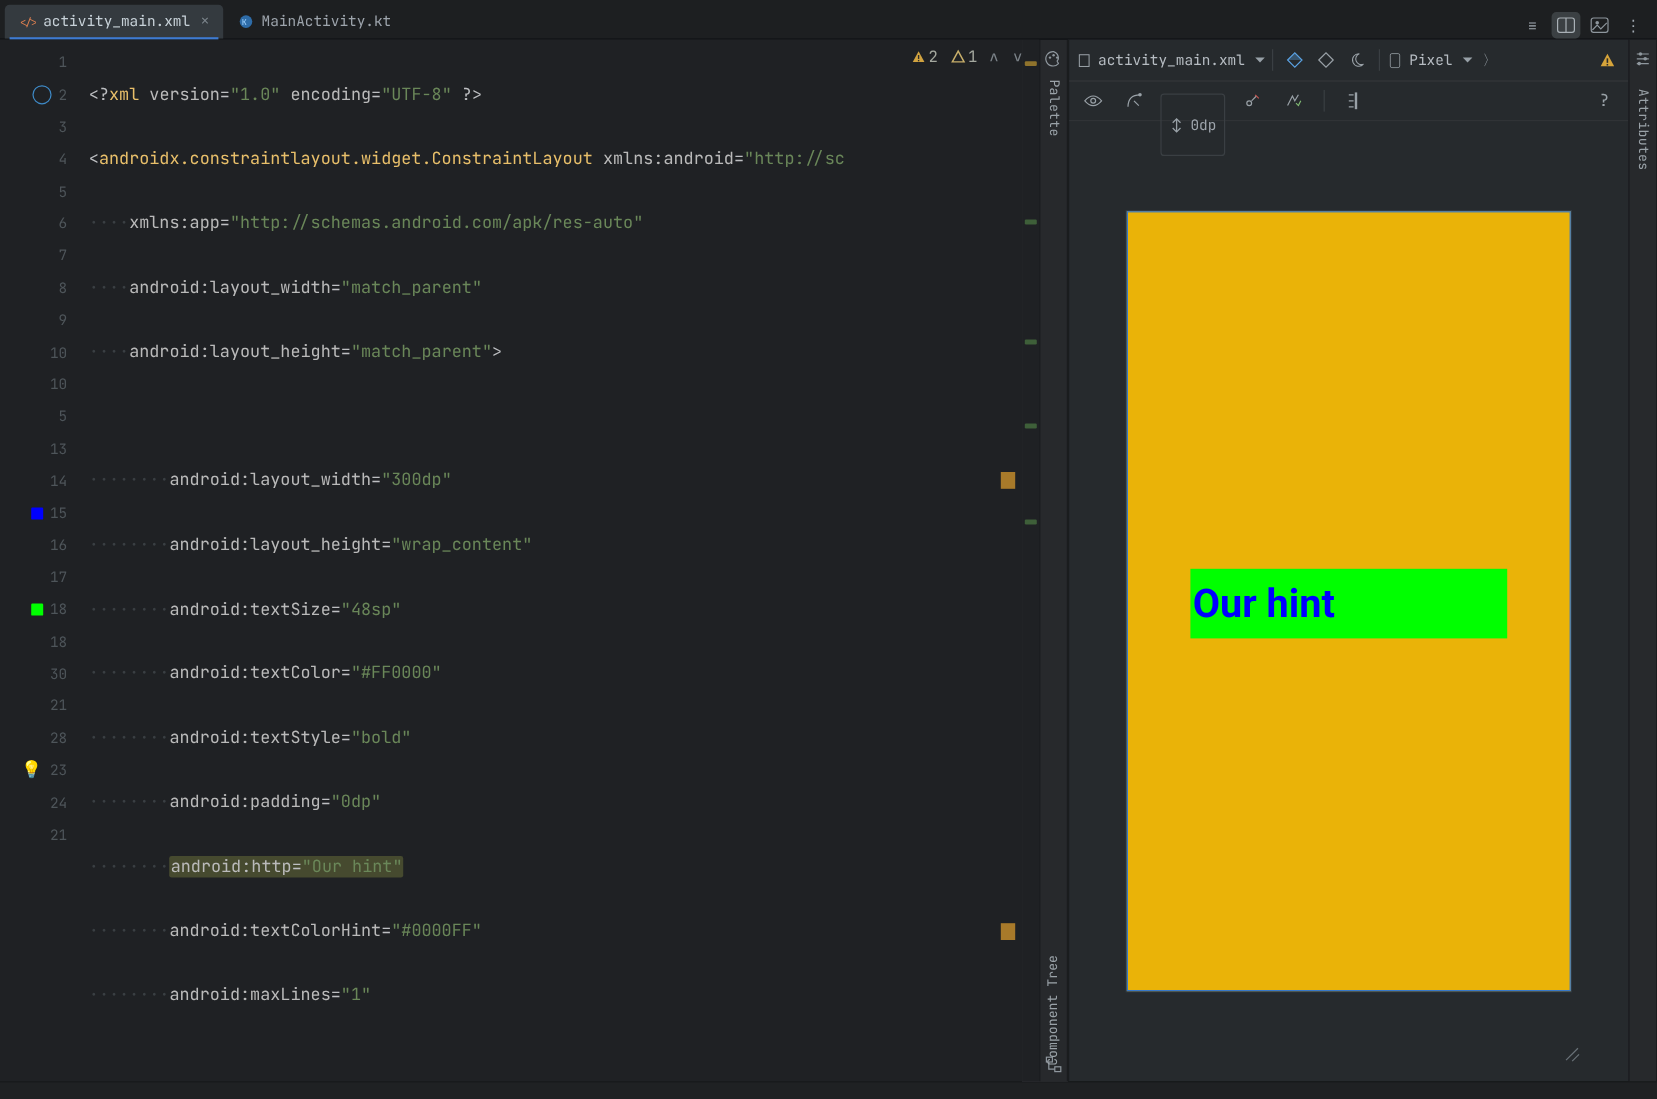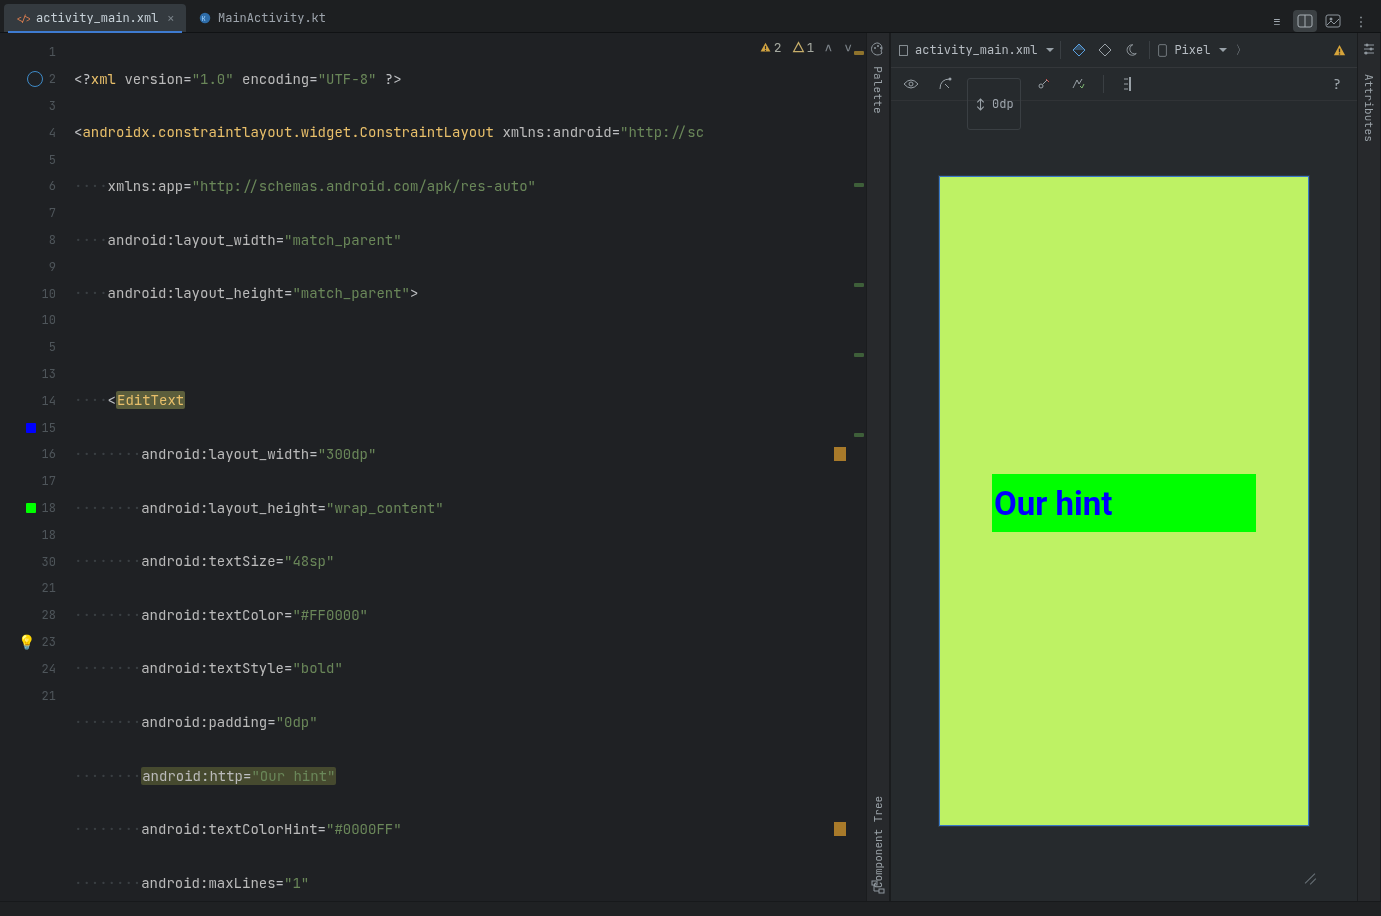--- a/index.html
+++ b/index.html
@@ -80,21 +80,21 @@
   .preview-pane{flex:none;width:466px;display:flex;flex-direction:column;background:#262a2d;border-left:1px solid #1a1c1e;min-width:0;}
   .preview-toolbar{display:flex;align-items:center;height:34px;padding:0 6px;border-bottom:1px solid #34373a;color:#b6bcc2;gap:2px;}
   .preview-toolbar2{display:flex;align-items:center;height:32px;padding:0 8px;border-bottom:1px solid #303336;color:#9fa6ad;gap:10px;font-size:12px;}
   .sep{width:1px;height:18px;background:#3a3f43;margin:0 4px;}
   .pill{display:flex;align-items:center;gap:5px;}
   .pill svg{width:13px;height:13px;}
   .chev::after{content:"";display:inline-block;border:4px solid transparent;border-top-color:#98a1a8;margin-left:4px;transform:translateY(2px);}
   .warn-icon{margin-left:auto;color:var(--warn2);}
 
   .canvas{flex:1;overflow:hidden;display:flex;align-items:center;justify-content:center;position:relative;}
-  .device{width:368px;height:648px;background:#bef264;border:1px solid #3979c8;position:relative;box-shadow:0 0 0 1px #2f3942;}
+  .device{width:368px;height:648px;background:#eab308;border:1px solid #3979c8;position:relative;box-shadow:0 0 0 1px #2f3942;}
   .hint-box{position:absolute;background:#00FF00;color:#0000FF;font-weight:700;font-family:Roboto,Arial,sans-serif;display:flex;align-items:center;}
   .resize-handle{position:absolute;right:-6px;bottom:-6px;width:20px;height:20px;}
   .resize-handle::before,.resize-handle::after{content:"";position:absolute;background:#6a7379;height:1px;}
   .resize-handle::before{width:14px;right:0;bottom:4px;transform:rotate(-45deg);}
   .resize-handle::after{width:8px;right:0;bottom:1px;transform:rotate(-45deg);}
 
   .scroll-h{height:14px;background:#1f2123;border-top:1px solid #17191b;}
 
   
   svg{display:block;}
@@ -231,21 +231,20 @@
         </div>
     </div>
 
     <div class="code">
 <span class="code-row"><span class="punct">&lt;?</span><span class="tagc">xml</span><span class="attr"> version</span><span class="punct">=</span><span class="str">"1.0"</span><span class="attr"> encoding</span><span class="punct">=</span><span class="str">"UTF-8"</span><span class="punct"> ?&gt;</span></span>
 <span class="code-row"><span class="punct">&lt;</span><span class="tagc">androidx.constraintlayout.widget.ConstraintLayout</span><span class="attr"> xmlns:</span><span class="ns">android</span><span class="punct">=</span><span class="str">"http://sc</span></span>
 <span class="code-row"><span class="indent">····</span><span class="attr">xmlns:</span><span class="ns">app</span><span class="punct">=</span><span class="str">"http://schemas.android.com/apk/res-auto"</span></span>
 <span class="code-row"><span class="indent">····</span><span class="ns">android:</span><span class="attr">layout_width</span><span class="punct">=</span><span class="str">"match_parent"</span></span>
 <span class="code-row"><span class="indent">····</span><span class="ns">android:</span><span class="attr">layout_height</span><span class="punct">=</span><span class="str">"match_parent"</span><span class="punct">&gt;</span></span>
 <span class="code-row"><span></span> </span>
-<span class="code-row"><span class="indent">····</span><span class="punct">&lt;</span><span class="tagc sel">EditText</span></span>
 <span class="code-row"><span class="indent">········</span><span class="ns">android:</span><span class="attr">layout_width</span><span class="punct">=</span><span class="str">"300dp"</span><span class="bar-right" style="background:#a87a2a"></span></span>
 <span class="code-row"><span class="indent">········</span><span class="ns">android:</span><span class="attr">layout_height</span><span class="punct">=</span><span class="str">"wrap_content"</span></span>
 <span class="code-row"><span class="indent">········</span><span class="ns">android:</span><span class="attr">textSize</span><span class="punct">=</span><span class="str">"48sp"</span></span>
 <span class="code-row"><span class="indent">········</span><span class="ns">android:</span><span class="attr">textColor</span><span class="punct">=</span><span class="str">"#FF0000"</span></span>
 <span class="code-row"><span class="indent">········</span><span class="ns">android:</span><span class="attr">textStyle</span><span class="punct">=</span><span class="str">"bold"</span></span>
 <span class="code-row"><span class="indent">········</span><span class="ns">android:</span><span class="attr">padding</span><span class="punct">=</span><span class="str">"0dp"</span></span>
 <span class="code-row"><span class="indent">········</span><span class="hilite"><span class="ns">android</span><span>:</span><span class="attr">http</span><span class="punct">=</span><span class="str">"Our hint"</span></span></span>
 <span class="code-row"><span class="indent">········</span><span class="ns">android:</span><span class="attr">textColorHint</span><span class="punct">=</span><span class="str">"#0000FF"</span><span class="bar-right" style="background:#a87a2a"></span></span>
 <span class="code-row"><span class="indent">········</span><span class="ns">android:</span><span class="attr">maxLines</span><span class="punct">=</span><span class="str">"1"</span></span>
 

